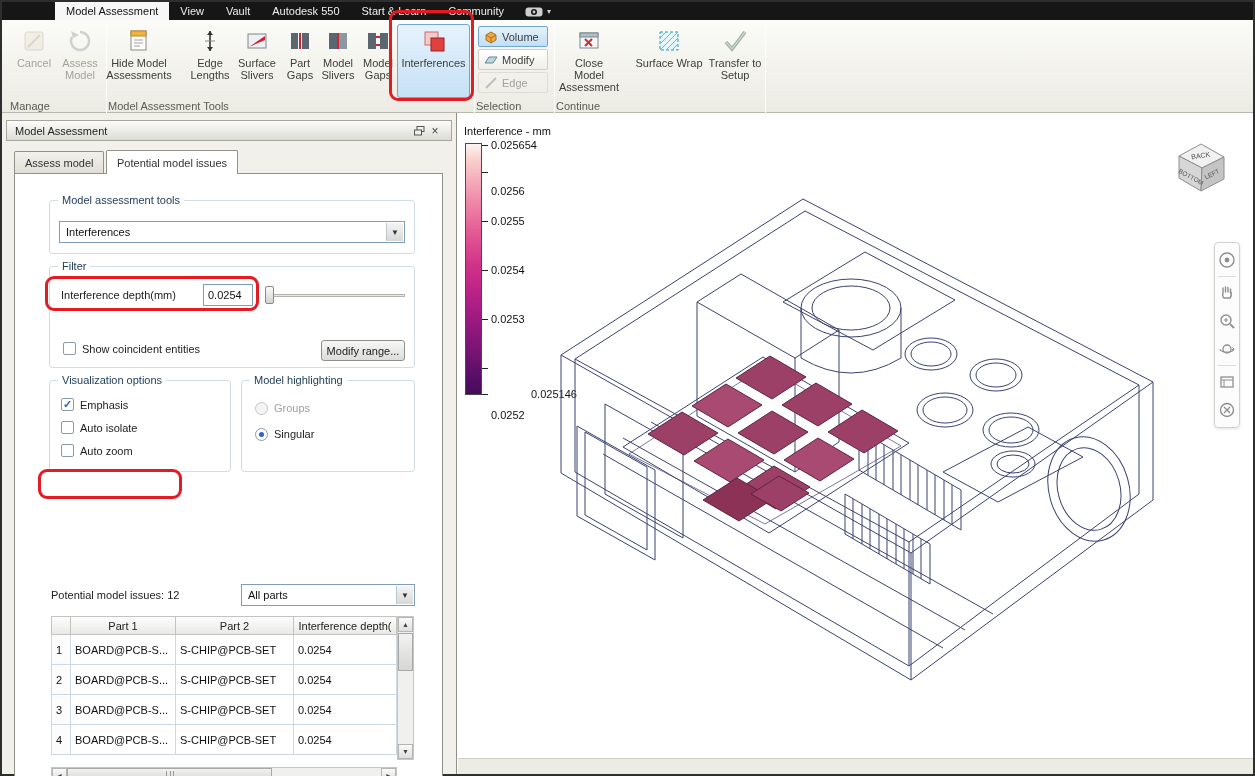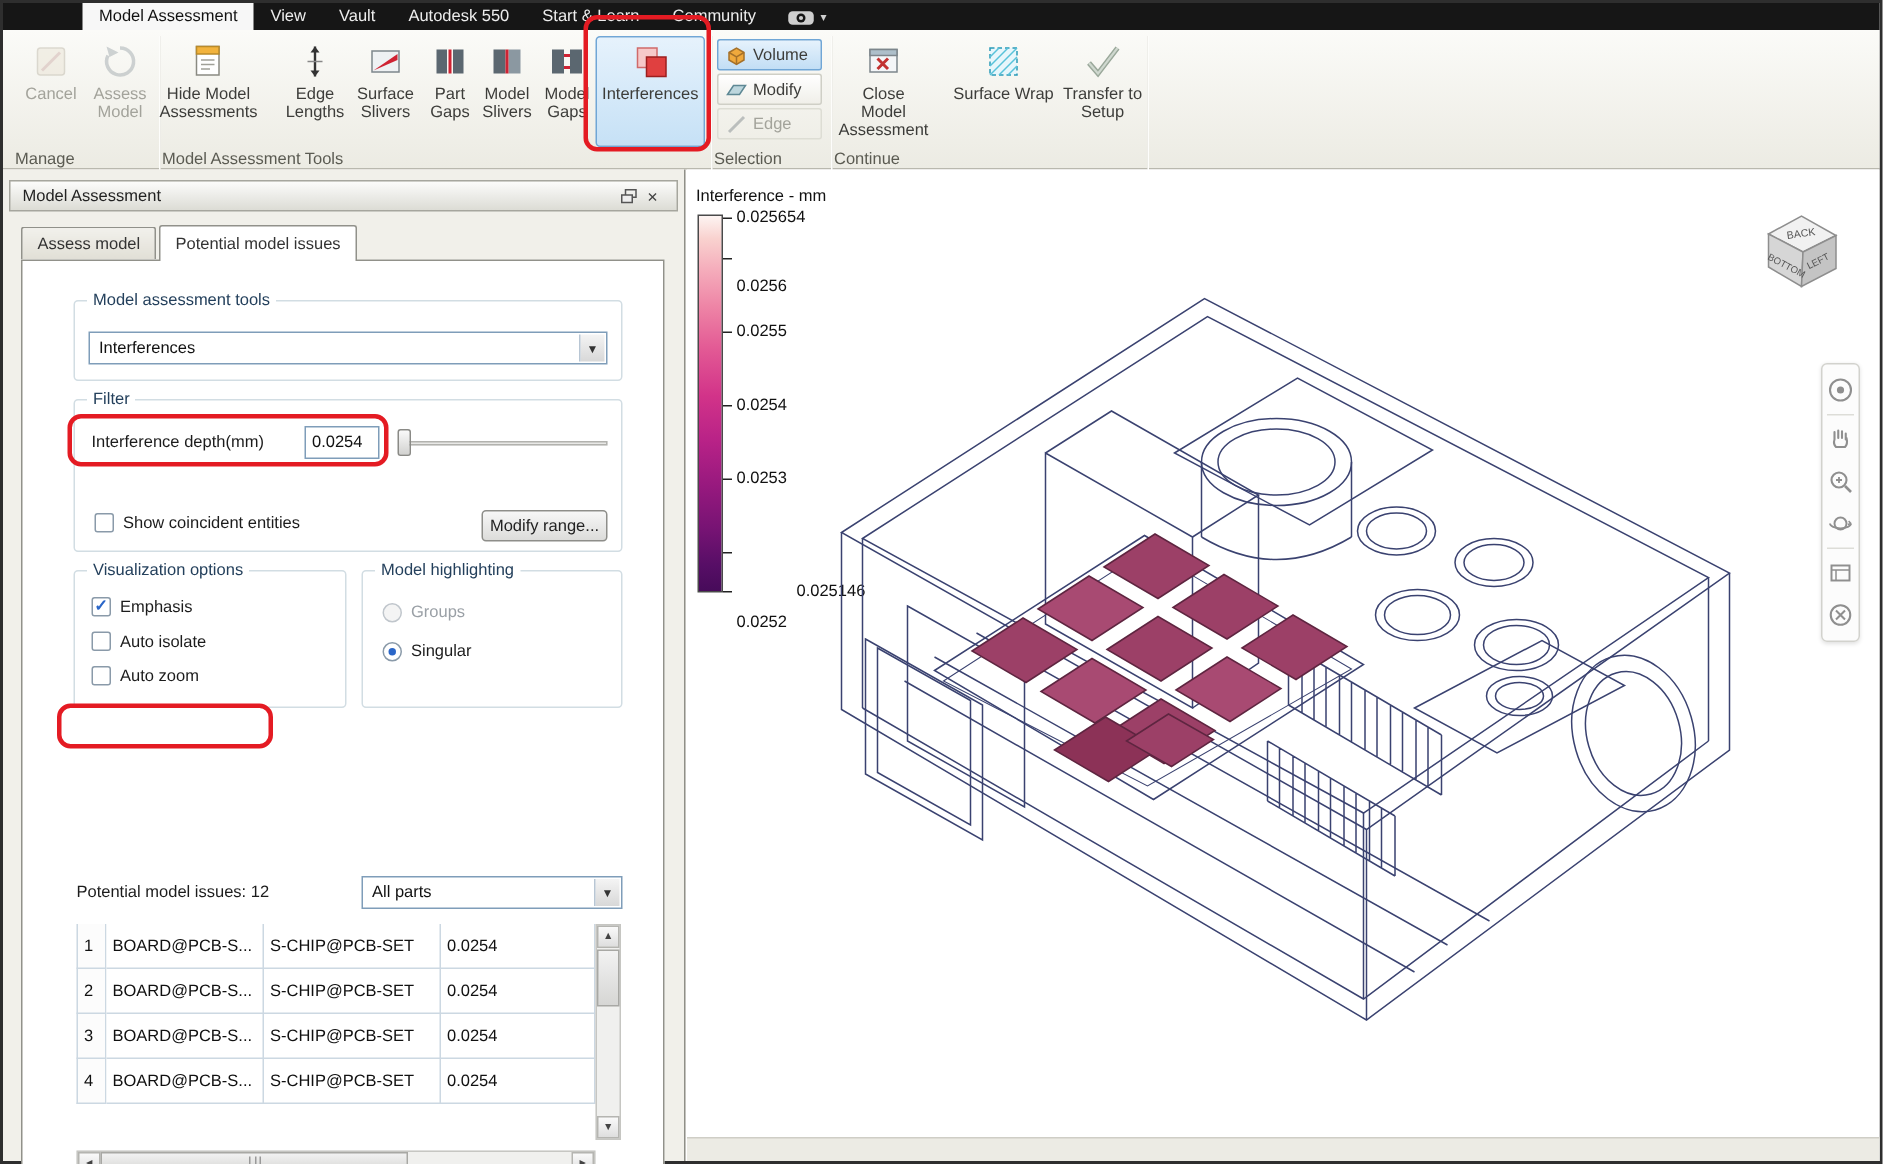--- a/index.html
+++ b/index.html
@@ -287,20 +287,26 @@
       <div class="radio sel" style="left:240px; top:254px;"></div>
       <div class="lbl" style="left:259px; top:254px;">Singular</div>
 
       <div class="lbl" style="left:36px; top:415px;">Potential model issues: 12</div>
       <div class="combo" style="left:226px; top:410px; width:174px;">
         <span>All parts</span>
         <span class="arrow">▼</span>
       </div>
 
       <div class="tbl">
+        <div class="hrow">
+          <div class="hcell c0"></div>
+          <div class="hcell c1">Part 1</div>
+          <div class="hcell c2">Part 2</div>
+          <div class="hcell c3">Interference depth(</div>
+        </div>
         <div class="drow">
           <div class="dcell num c0">1</div>
           <div class="dcell c1">BOARD@PCB-S...</div>
           <div class="dcell c2">S-CHIP@PCB-SET</div>
           <div class="dcell c3">0.0254</div>
         </div>
         <div class="drow">
           <div class="dcell num c0">2</div>
           <div class="dcell c1">BOARD@PCB-S...</div>
           <div class="dcell c2">S-CHIP@PCB-SET</div>

